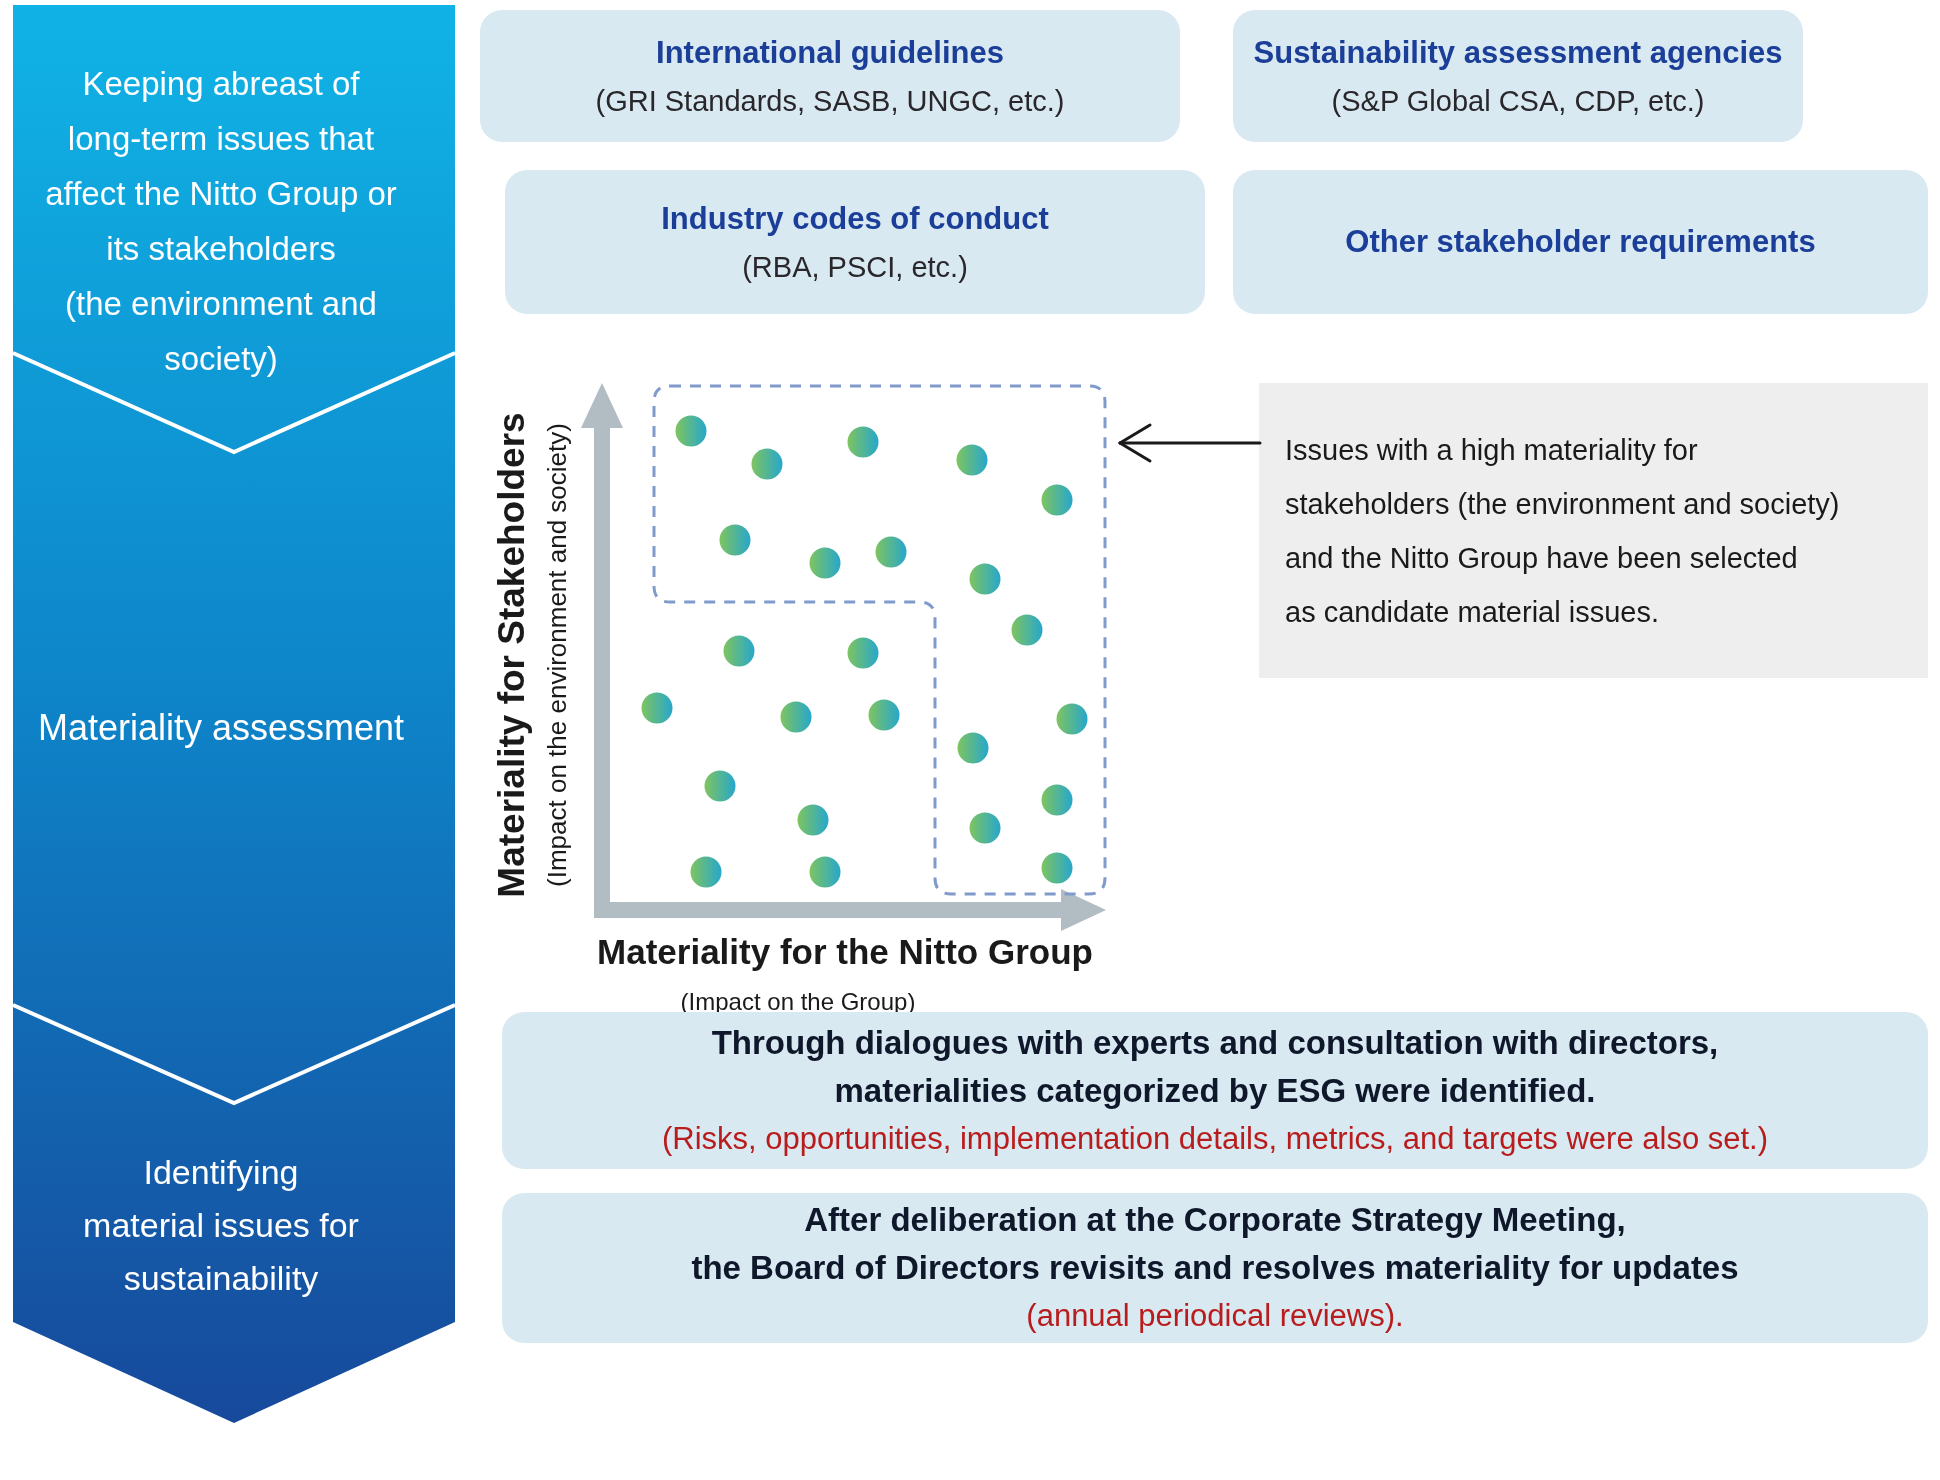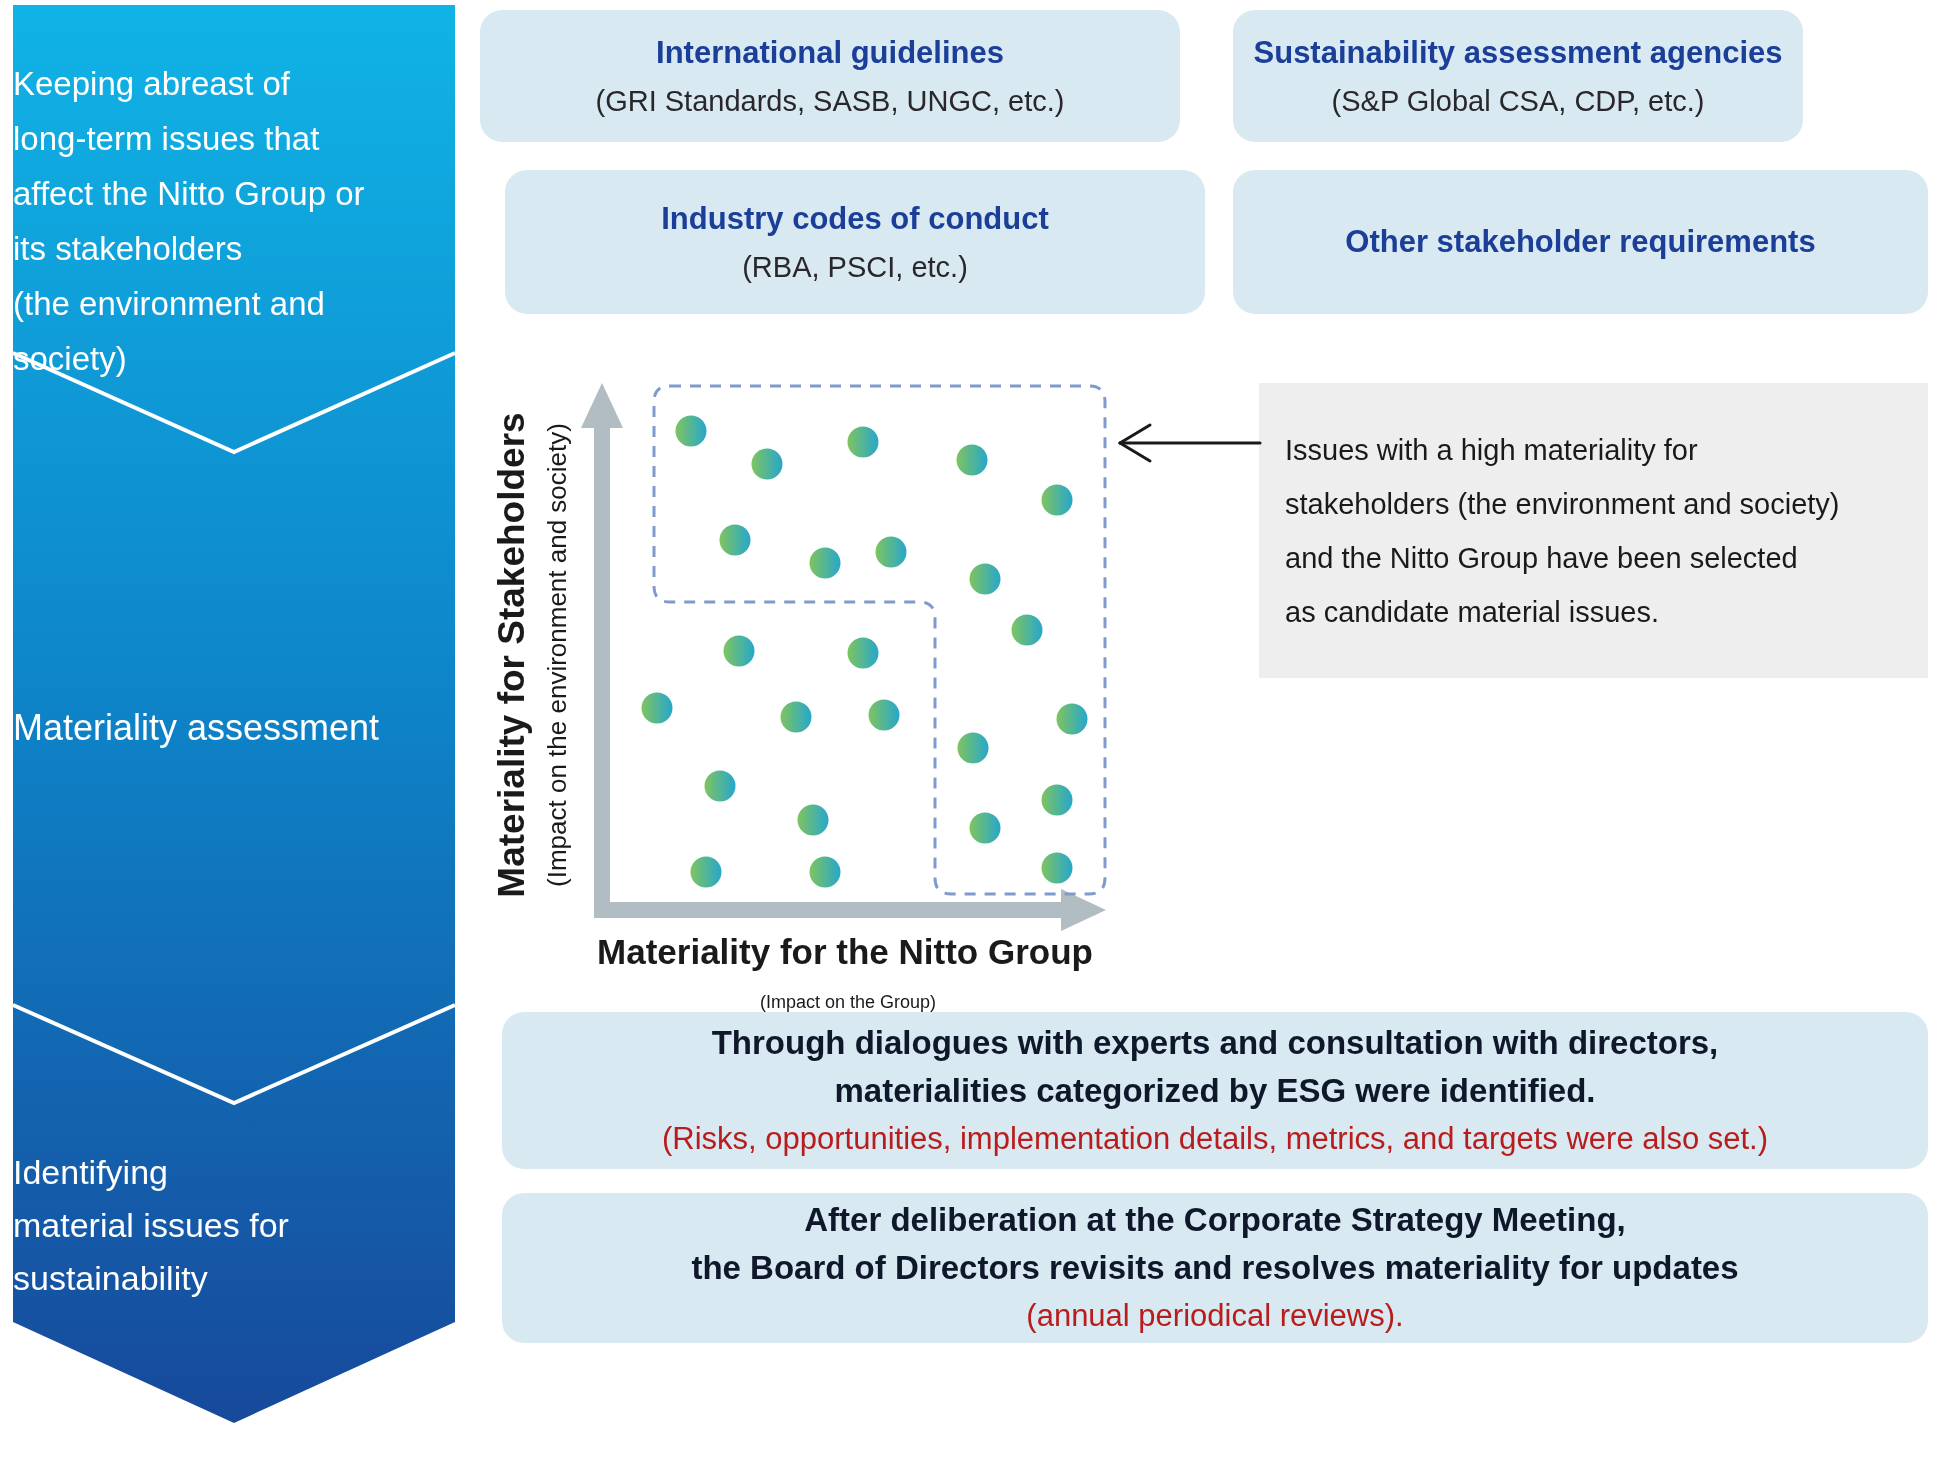--- a/index.html
+++ b/index.html
@@ -7,21 +7,21 @@
     position:relative; width:1940px; height:1480px; background:#ffffff;
     font-family:"Liberation Sans", sans-serif; overflow:hidden;
   }
 
   
   .panel {
     position:absolute; left:13px; top:5px; width:442px; height:1418px;
     background:linear-gradient(180deg,#10B3E6 0%, #0E85C9 48%, #17499B 100%);
     clip-path:polygon(0 0,100% 0,100% 1317px,50% 1418px,0 1317px);
   }
-  .step { position:absolute; left:13px; width:416px; color:#ffffff; }
+  .step { position:absolute; left:13px; width:416px; color:#ffffff; text-align:center; }
   .step .tline { white-space:nowrap; }
   .step1 { top:56px;  font-size:33px; line-height:55px; }
   .step2 { top:704px; font-size:36px; line-height:48px; }
   .step3 { top:1146px; font-size:34px; line-height:53px; }
 
   
   .src-box {
     position:absolute; background:#D8E9F1; border-radius:22px;
     display:flex; flex-direction:column; justify-content:center; align-items:center;
     text-align:center;
@@ -31,21 +31,21 @@
   #box1 { left:480px;  top:10px;  width:700px; height:132px; }
   #box2 { left:1233px; top:10px;  width:570px; height:132px; }
   #box3 { left:505px;  top:170px; width:700px; height:144px; }
   #box4 { left:1233px; top:170px; width:695px; height:144px; }
 
   
   .axis-label { position:absolute; color:#1A1A1A; white-space:nowrap; }
   .y-main { left:512px; top:655px; transform:translate(-50%,-50%) rotate(-90deg); font-size:37px; font-weight:600; }
   .y-sub  { left:557px; top:655px; transform:translate(-50%,-50%) rotate(-90deg); font-size:26px; }
   .x-main { left:845px; top:952px; transform:translate(-50%,-50%); font-size:35px; font-weight:600; }
-  .x-sub  { left:848px; top:1002px; transform:translate(-50%,-50%); font-size:18px; }
+  .x-sub  { left:798px; top:1002px; transform:translate(-50%,-50%); font-size:24px; }
 
   
   .annotation {
     position:absolute; left:1259px; top:383px; width:669px; height:295px;
     background:#EEEEEE; color:#1A1A1A;
     display:flex; flex-direction:column; justify-content:center;
     padding:0 0 0 26px; box-sizing:border-box;
     font-size:29px; line-height:54px; text-align:left;
   }
 

